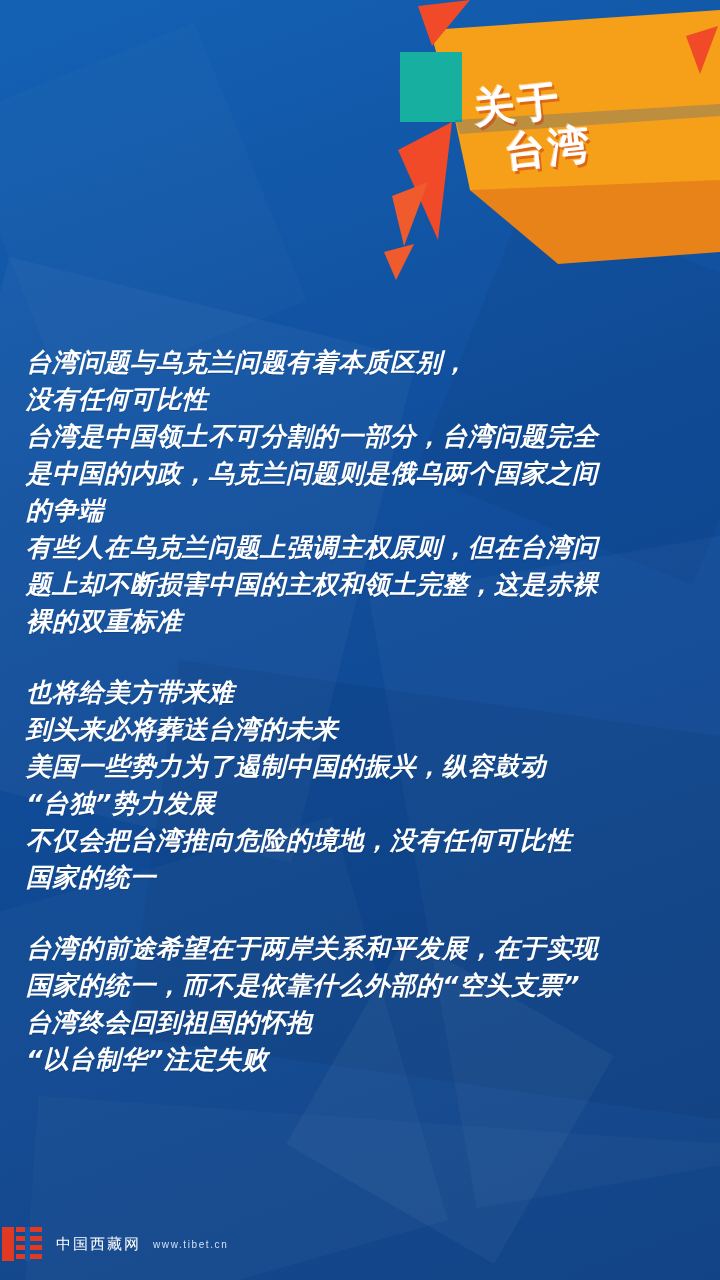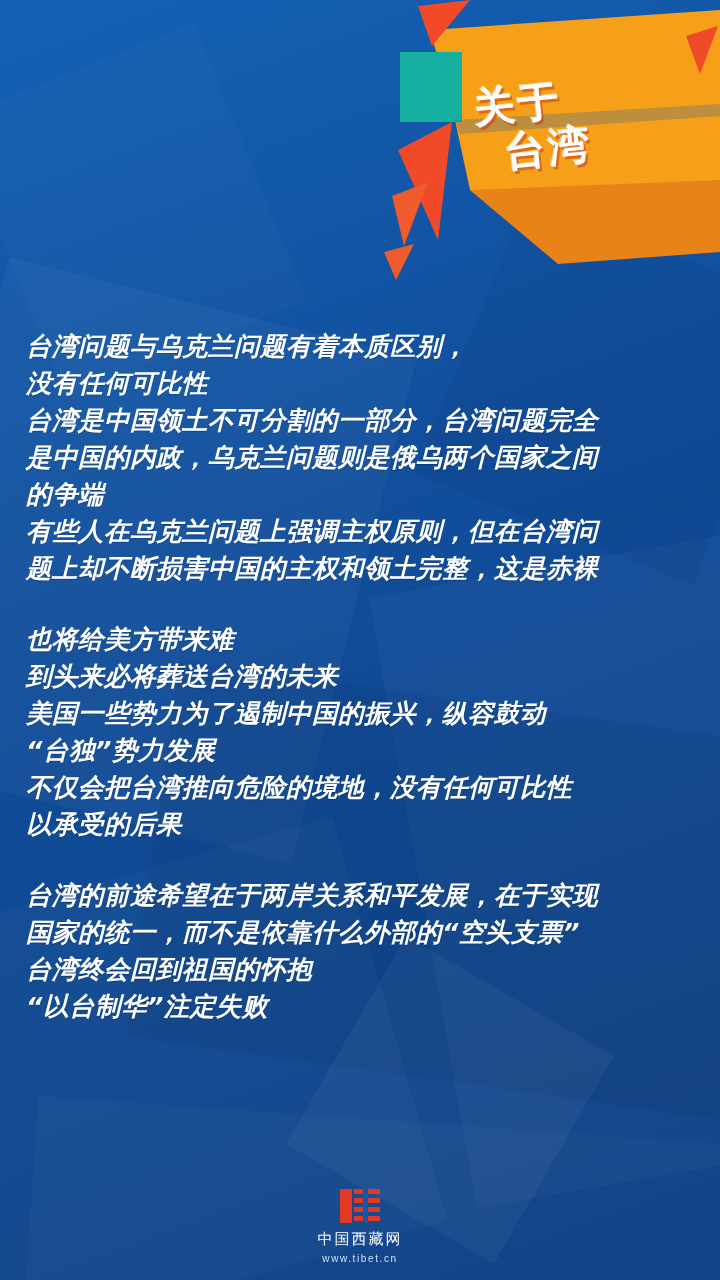--- a/index.html
+++ b/index.html
@@ -82,42 +82,42 @@
     letter-spacing:3px;
     text-shadow:
       2px 3px 0 rgba(200,60,20,0.55),
       -1px -1px 0 rgba(255,255,255,0.6);
   }
   .title-line.second { padding-left:26px; }
 
   
   .content {
     position:absolute;
-    left:26px; top:328px;
+    left:26px; top:344px;
     width:668px;
   }
   .para { margin-bottom:34px; }
   .para:last-child { margin-bottom:4px; }
   .line {
     font-family:"DejaVu Sans", sans-serif;
     font-style:italic;
     font-weight:bold;
     color:#ffffff;
     font-size:25.5px;
     line-height:37px;
     letter-spacing:0.5px;
     white-space:nowrap;
     text-shadow:0 1px 1px rgba(0,0,0,0.18);
   }
 
   
   .footer {
     position:absolute;
     left:0; bottom:16px; width:720px;
-    display:flex; flex-direction:column; align-items:center; gap:4px;
+    display:flex; flex-direction:row; align-items:center; gap:12px;
   }
   .logo-mark {
     width:44px; height:40px;
     display:flex; align-items:center; justify-content:center;
   }
   .footer-name {
     font-family:"DejaVu Sans", sans-serif;
     color:#ffffff;
     font-size:15px;
     letter-spacing:2px;
@@ -174,29 +174,30 @@
 <div class="content">
 
   <div class="para">
     <div class="line">台湾问题与乌克兰问题有着本质区别，</div>
     <div class="line">没有任何可比性</div>
     <div class="line">台湾是中国领土不可分割的一部分，台湾问题完全</div>
     <div class="line">是中国的内政，乌克兰问题则是俄乌两个国家之间</div>
     <div class="line">的争端</div>
     <div class="line">有些人在乌克兰问题上强调主权原则，但在台湾问</div>
     <div class="line">题上却不断损害中国的主权和领土完整，这是赤裸</div>
+    <div class="line">裸的双重标准</div>
   </div>
 
   <div class="para">
     <div class="line">也将给美方带来难</div>
     <div class="line">到头来必将葬送台湾的未来</div>
     <div class="line">美国一些势力为了遏制中国的振兴，纵容鼓动</div>
     <div class="line">“台独”势力发展</div>
     <div class="line">不仅会把台湾推向危险的境地，没有任何可比性</div>
-    <div class="line">以承受的后果</div>
+    <div class="line">国家的统一</div>
   </div>
 
   <div class="para">
     <div class="line">台湾的前途希望在于两岸关系和平发展，在于实现</div>
     <div class="line">国家的统一，而不是依靠什么外部的“空头支票”</div>
     <div class="line">台湾终会回到祖国的怀抱</div>
     <div class="line">“以台制华”注定失败</div>
   </div>
 
 </div>

